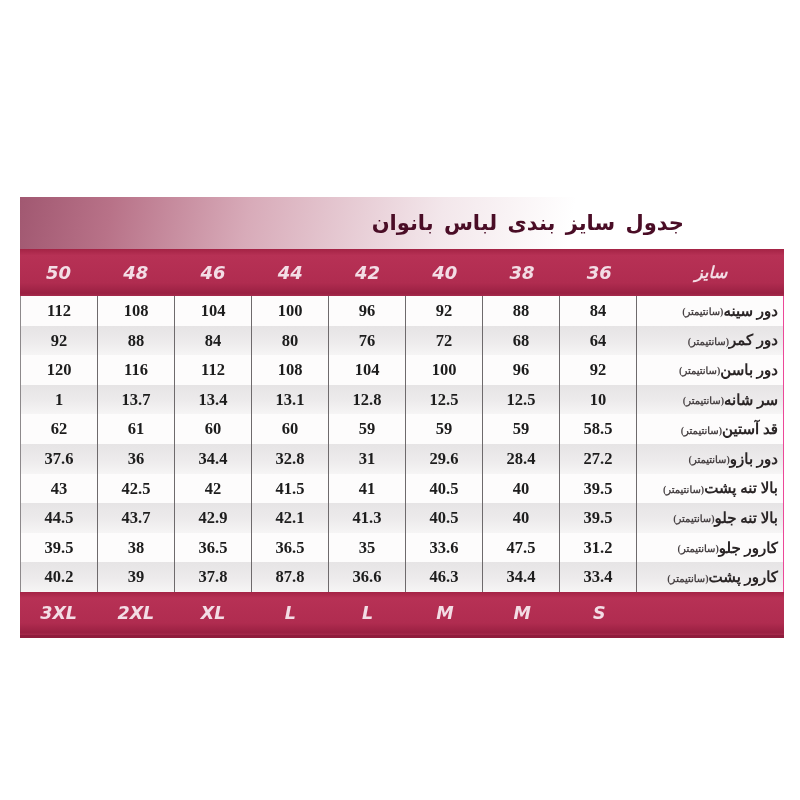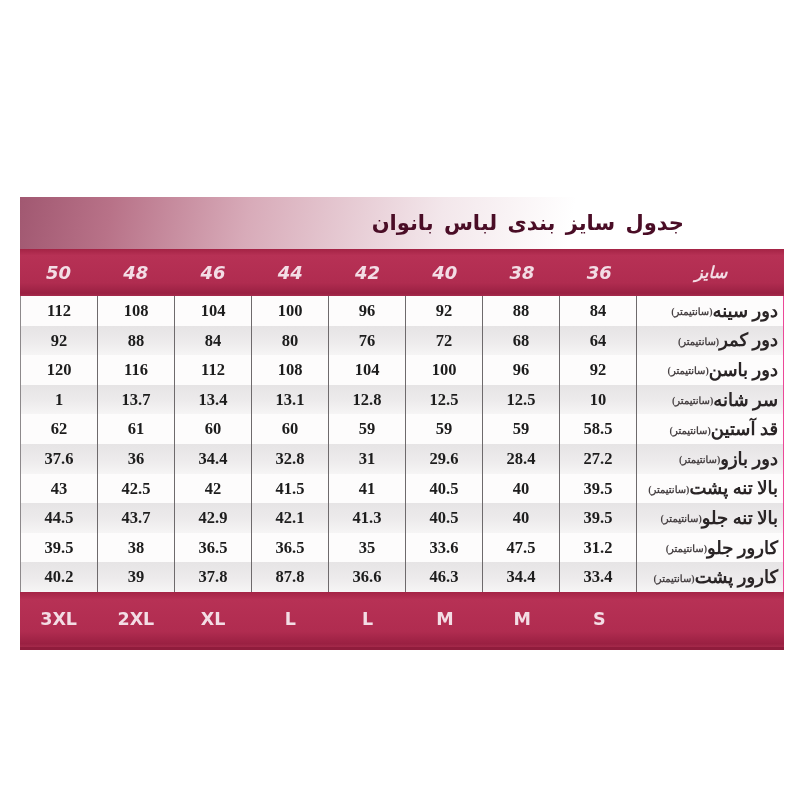--- a/index.html
+++ b/index.html
@@ -24,42 +24,42 @@
     letter-spacing:.2px;word-spacing:3px;
   }
 
   
   .band{
     display:grid;grid-template-columns:repeat(8,1fr) 146px;align-items:center;
     background:linear-gradient(to bottom,#a42345 0%,#b73155 14%,var(--band) 72%,var(--band-dark) 94%,#a52a4b 100%);
     color:var(--band-text);font-weight:bold;
   }
   .header-row{height:47px;font-size:18px;font-style:italic;}
-  .footer-row{height:58px;font-size:17.5px;border-bottom:3px solid var(--band-darker);}
+  .footer-row{height:46px;font-size:17.5px;border-bottom:3px solid var(--band-darker);font-style:italic;}
   .band .cell{text-align:center;}
   .band .label-cell{direction:rtl;text-align:center;font-size:16.5px;word-spacing:4px;}
 
   
   .data-area{
     border-left:1px solid #8d898b;border-right:1px solid #ec4899;background:#f9a8d4;font-family:Liberation Serif, serif;
   }
   .row{
     display:grid;grid-template-columns:repeat(8,1fr) 146px;height:29.6px;align-items:center;
     background:#fdfcfc;
   }
   .row.stripe{background:linear-gradient(to bottom,var(--stripe) 0%,#edebec 55%,#f6f5f5 100%);}
   .val-cell{
     text-align:center;font-size:16.5px;font-weight:bold;color:var(--value-text);
     border-right:1px solid var(--grid-line);height:100%;line-height:29.6px;
   }
   .row .label-cell{
     direction:rtl;display:flex;align-items:center;justify-content:flex-start;
     padding-right:5px;height:100%;color:#2a2526;white-space:nowrap;overflow:hidden;
   }
-  .row .label-cell .lbl{font-size:18px;font-weight:bold;}
+  .row .label-cell .lbl{font-size:15px;font-weight:bold;}
   .row .label-cell .unit{font-size:10px;font-weight:bold;color:#4a4446;padding-top:2px;}
 </style>
 </head>
 <body>
 
 <div class="page">
   <div class="size-chart">
 
     <div class="title-bar">
       <span class="title">جدول سایز بندی لباس بانوان</span>

